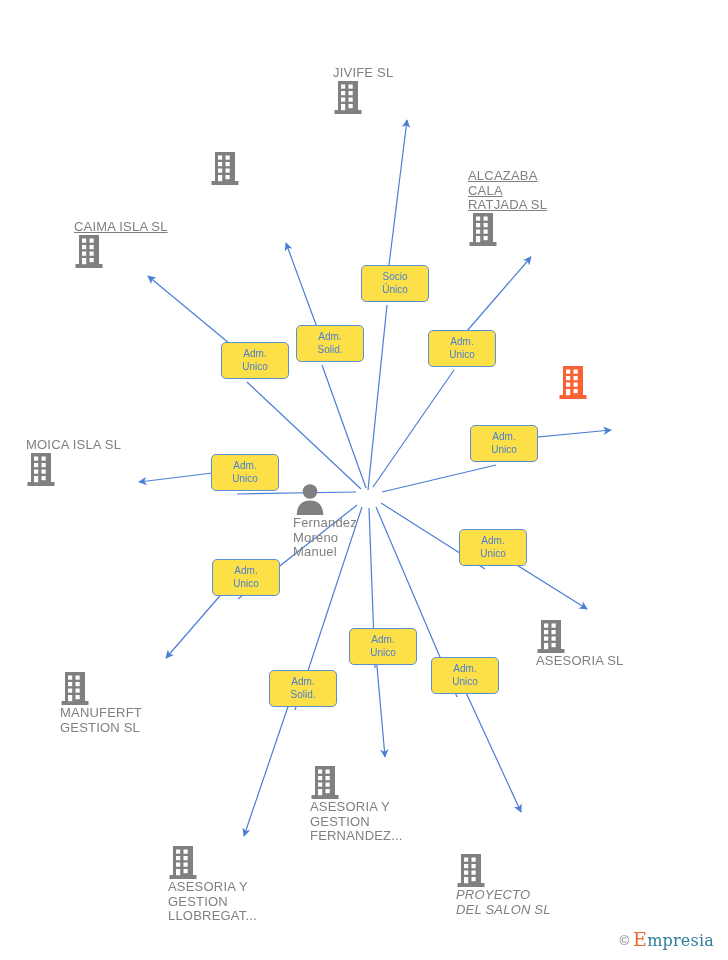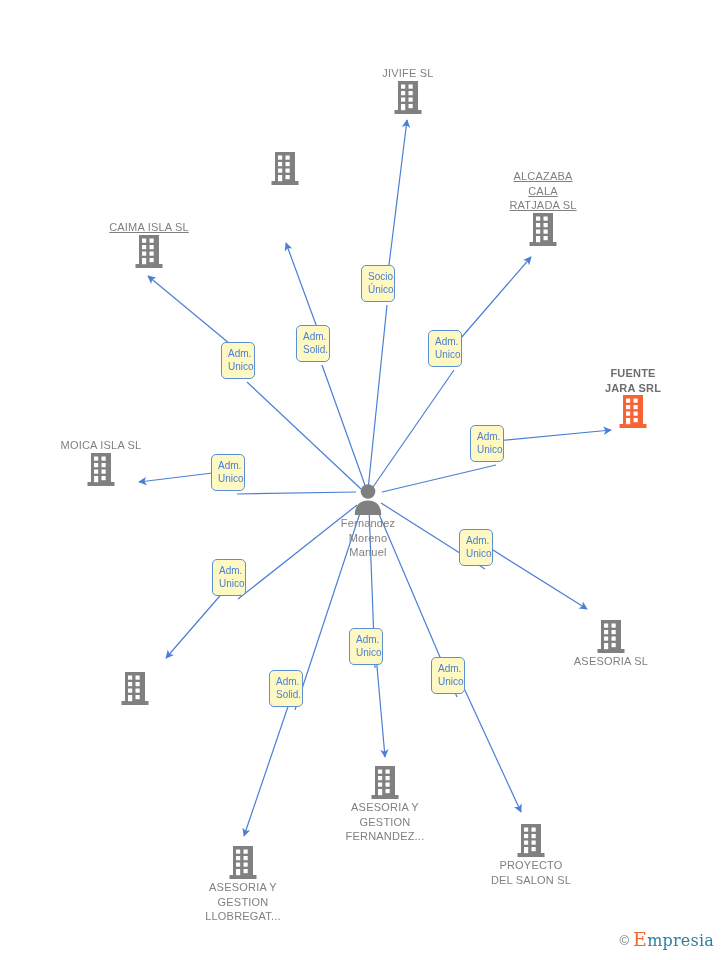--- a/index.html
+++ b/index.html
@@ -19,23 +19,23 @@
     position:absolute;left:0;top:0;
     width:728px;height:960px;
     pointer-events:none;
   }
 
   
   .node{
     position:absolute;
     width:150px;
     margin-left:-75px;           
-    text-align:center;
+    text-align:left;
     color:#808080;
-    font-size:11px;
+    font-size:13px;
     line-height:14.5px;
     letter-spacing:.2px;
     user-select:none;
   }
   .node .label{
     display:block;
     white-space:pre-line;
     color:#808080;
   }
   .node.highlight .label{
@@ -49,29 +49,29 @@
   }
   .node.below .ico{margin-top:3px;}
   .node.above .ico{margin-bottom:3px;}
 
   
   .elabel{
     position:absolute;
     box-sizing:border-box;
     border:1px solid #5b8fd6;
     border-radius:5px;
-    background:#fef9c3;
+    background:#fde047;
     color:#4a7fd4;
     font-size:10px;
     line-height:13px;
     text-align:center;
     padding:4px 6px 5px 6px;
     white-space:pre-line;
     margin-left:-26px;
-    width:34px;
+    width:68px;
     user-select:none;
   }
 
   
   #watermark{
     position:absolute;
     right:14px;bottom:11px;
     display:flex;align-items:center;
     gap:4px;
     user-select:none;
@@ -224,22 +224,20 @@
               <rect x="8" y="10" width="4.2" height="4.2"></rect>
               <rect x="15.5" y="10" width="4.2" height="4.2"></rect>
               <rect x="8" y="16.5" width="4.2" height="4.2"></rect>
               <rect x="15.5" y="16.5" width="4.2" height="4.2"></rect>
               <rect x="8" y="23" width="4.2" height="6.2"></rect>
               <rect x="15.5" y="23" width="4.2" height="4.2"></rect>
             </g>
           </svg></span>
       </div>
       <div class="node above highlight" style="left: 633px; top: 366px;">
-        <span class="label">FUENTE
-JARA SRL</span>
         <span class="ico"><svg width="30" height="34" viewBox="0 0 30 34" xmlns="http://www.w3.org/2000/svg">
             <g fill="#f96232">
               <rect x="5" y="0" width="20" height="30"></rect>
               <rect x="1.5" y="29" width="27" height="4"></rect>
             </g>
             <g fill="#ffffff">
               <rect x="8" y="3.5" width="4.2" height="4.2"></rect>
               <rect x="15.5" y="3.5" width="4.2" height="4.2"></rect>
               <rect x="8" y="10" width="4.2" height="4.2"></rect>
               <rect x="15.5" y="10" width="4.2" height="4.2"></rect>
@@ -298,20 +296,22 @@
               <rect x="8" y="3.5" width="4.2" height="4.2"></rect>
               <rect x="15.5" y="3.5" width="4.2" height="4.2"></rect>
               <rect x="8" y="10" width="4.2" height="4.2"></rect>
               <rect x="15.5" y="10" width="4.2" height="4.2"></rect>
               <rect x="8" y="16.5" width="4.2" height="4.2"></rect>
               <rect x="15.5" y="16.5" width="4.2" height="4.2"></rect>
               <rect x="8" y="23" width="4.2" height="6.2"></rect>
               <rect x="15.5" y="23" width="4.2" height="4.2"></rect>
             </g>
           </svg></span>
+        <span class="label">MANUFERFT
+GESTION SL</span>
       </div>
       <div class="node below" style="left: 385px; top: 763px;">
         <span class="ico"><svg width="30" height="34" viewBox="0 0 30 34" xmlns="http://www.w3.org/2000/svg">
             <g fill="#808080">
               <rect x="5" y="0" width="20" height="30"></rect>
               <rect x="1.5" y="29" width="27" height="4"></rect>
             </g>
             <g fill="#ffffff">
               <rect x="8" y="3.5" width="4.2" height="4.2"></rect>
               <rect x="15.5" y="3.5" width="4.2" height="4.2"></rect>
@@ -320,21 +320,21 @@
               <rect x="8" y="16.5" width="4.2" height="4.2"></rect>
               <rect x="15.5" y="16.5" width="4.2" height="4.2"></rect>
               <rect x="8" y="23" width="4.2" height="6.2"></rect>
               <rect x="15.5" y="23" width="4.2" height="4.2"></rect>
             </g>
           </svg></span>
         <span class="label">ASESORIA Y
 GESTION
 FERNANDEZ...</span>
       </div>
-      <div class="node below" style="left: 531px; top: 821px;">
+      <div class="node below" style="left: 531px; top: 851px; font-style: italic;">
         <span class="ico"><svg width="30" height="34" viewBox="0 0 30 34" xmlns="http://www.w3.org/2000/svg">
             <g fill="#808080">
               <rect x="5" y="0" width="20" height="30"></rect>
               <rect x="1.5" y="29" width="27" height="4"></rect>
             </g>
             <g fill="#ffffff">
               <rect x="8" y="3.5" width="4.2" height="4.2"></rect>
               <rect x="15.5" y="3.5" width="4.2" height="4.2"></rect>
               <rect x="8" y="10" width="4.2" height="4.2"></rect>
               <rect x="15.5" y="10" width="4.2" height="4.2"></rect>

